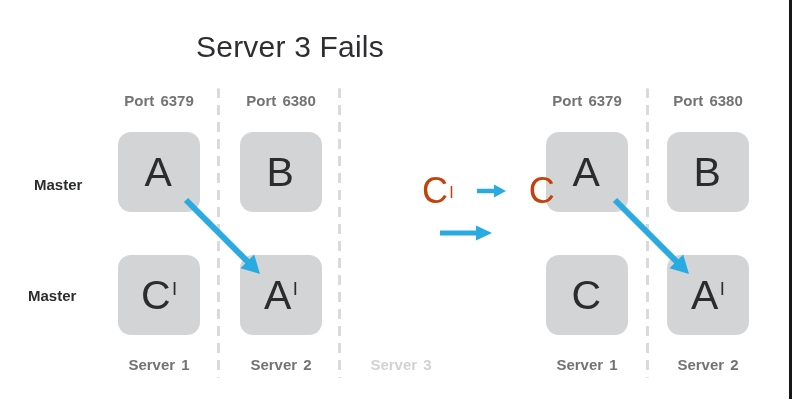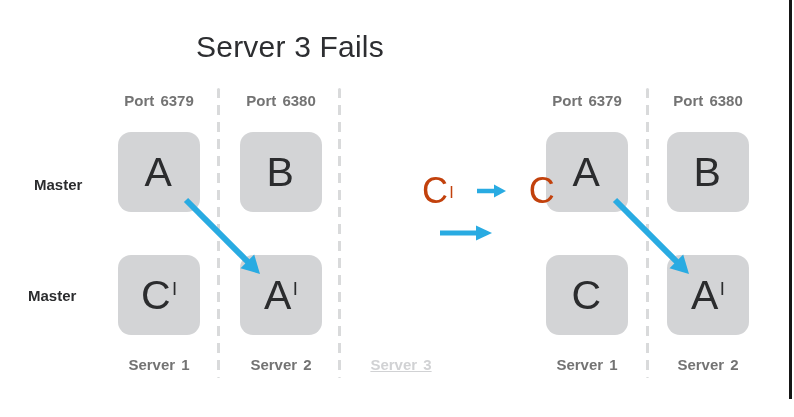--- a/index.html
+++ b/index.html
@@ -15,21 +15,21 @@
   .title{
     width:300px;text-align:center;
     font-size:30px;font-weight:500;letter-spacing:.2px;
     color:#2d2e31;
   }
   .port-label,.server-label{
     width:130px;text-align:center;
     font-size:15px;font-weight:700;color:#737373;
     word-spacing:2px;
   }
-  .server-label.muted{color:#d1d2d4;text-decoration:underline;}
+  .server-label.muted{color:#d1d2d4;}
   .row-label{
     font-size:15px;font-weight:700;color:#2b2c2e;
   }
   .node{
     width:82px;height:80px;border-radius:13px;
     background:#d3d4d6;
     display:flex;align-items:center;justify-content:center;
     font-size:41px;font-weight:400;color:#2b2c2e;
     line-height:1;
   }

